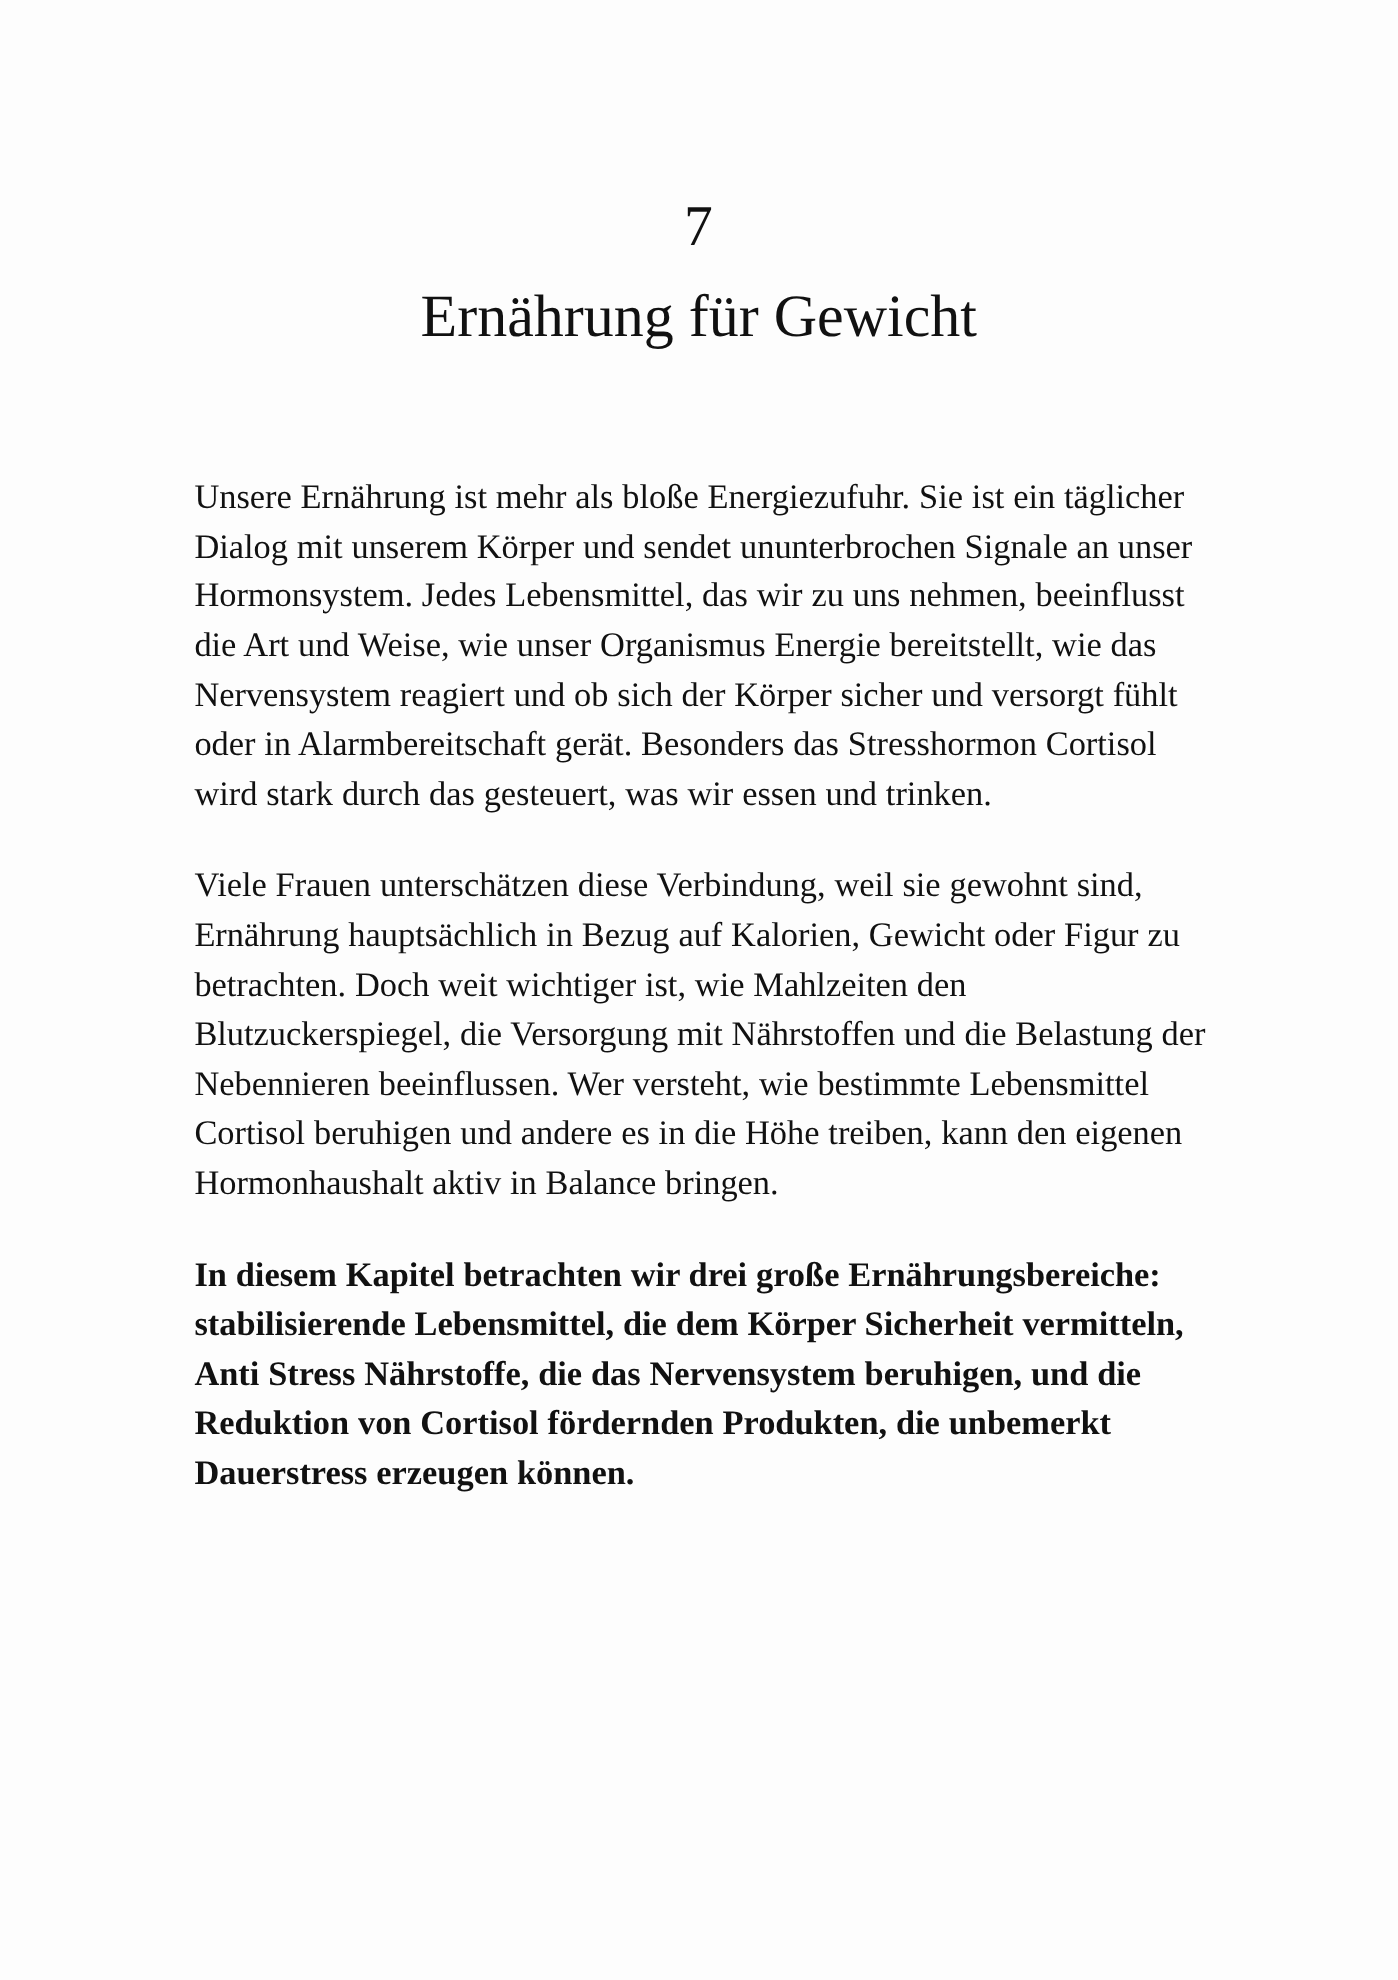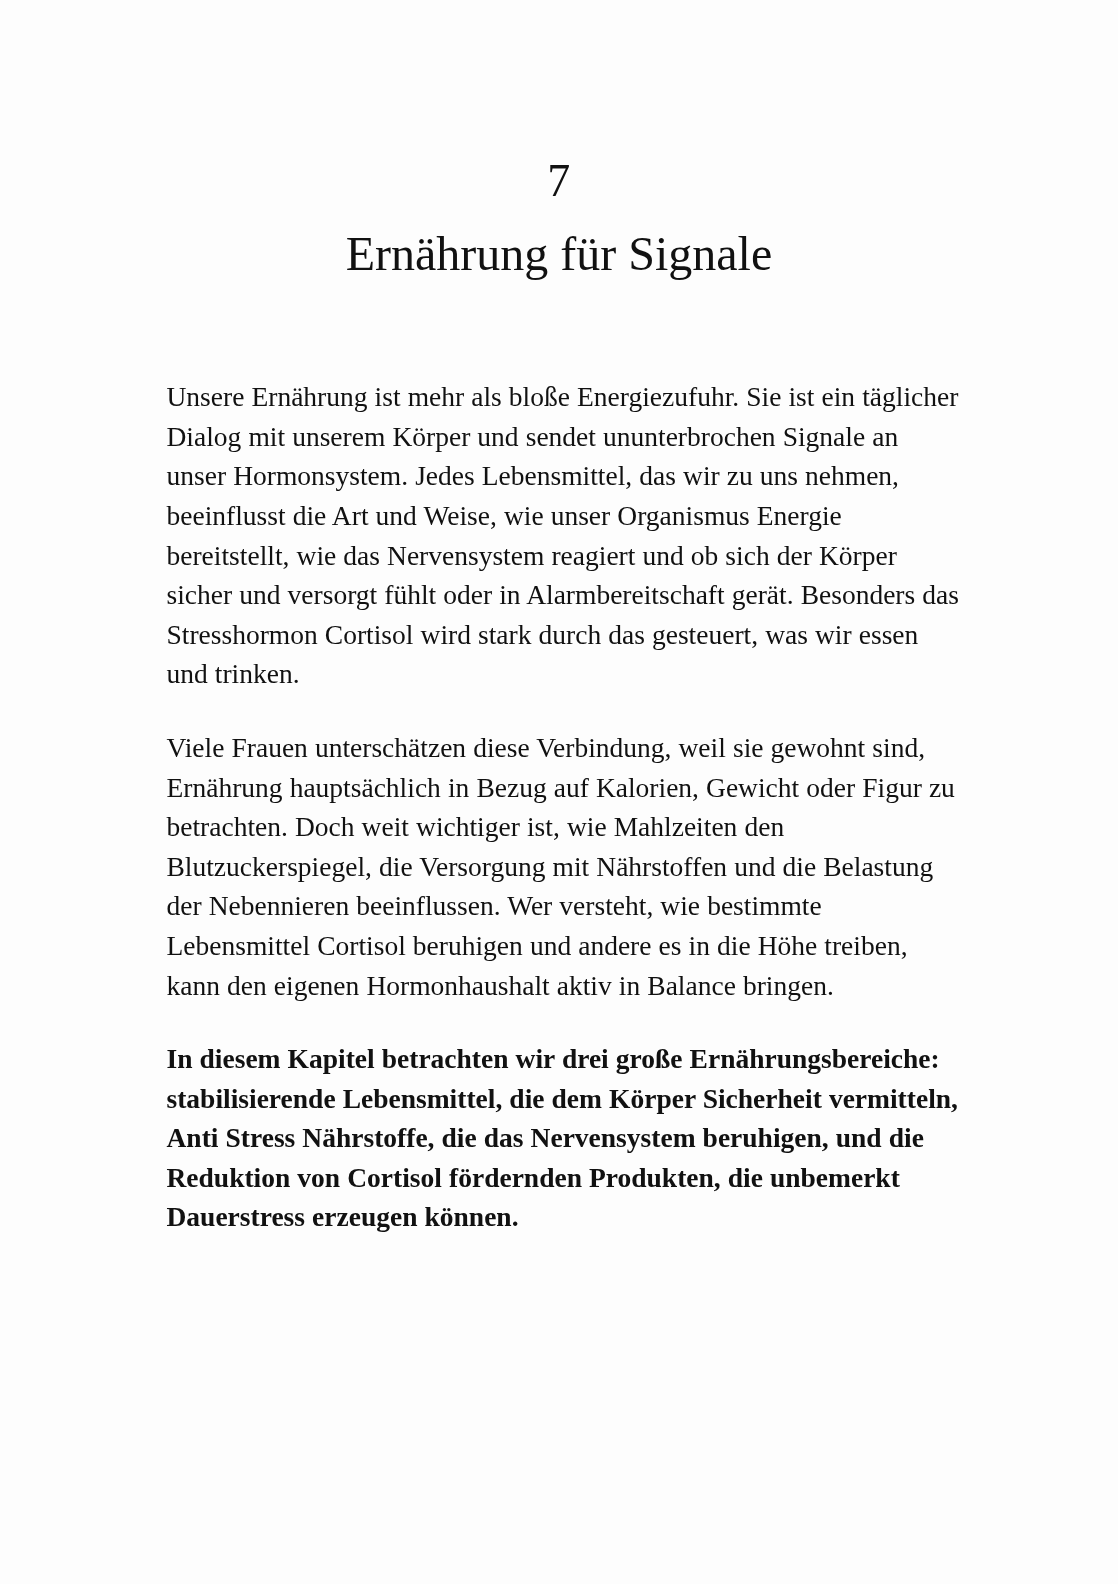--- a/index.html
+++ b/index.html
@@ -40,37 +40,37 @@
     padding: 0;
     width: 810px;
     padding-left: 1px;
   }
   .body-block .spacer-top {
     height: 96px;
   }
   p.para {
     font-size: 27.5px;
     line-height: 1.44;
-    margin: 0 0 34px 12px;
+    margin: 0 0 34px 1px;
     text-align: left;
     word-spacing: 0.2px;
   }
   p.para:last-child {
     margin-bottom: 0;
     font-weight: bold;
   }
 </style>
 </head>
 <body>
 
 <div class="page">
 
   <div class="chapter-number">7</div>
 
-  <h1 class="chapter-title">Ernährung für Signale</h1>
+  <h1 class="chapter-title">Ernährung für Gewicht</h1>
 
   <div class="body-block">
     <div class="spacer-top"></div>
     <p class="para">Unsere Ernährung ist mehr als bloße Energiezufuhr. Sie ist ein täglicher Dialog mit unserem Körper und sendet ununterbrochen Signale an unser Hormonsystem. Jedes Lebensmittel, das wir zu uns nehmen, beeinflusst die Art und Weise, wie unser Organismus Energie bereitstellt, wie das Nervensystem reagiert und ob sich der Körper sicher und versorgt fühlt oder in Alarmbereitschaft gerät. Besonders das Stresshormon Cortisol wird stark durch das gesteuert, was wir essen und trinken.</p>
     <p class="para">Viele Frauen unterschätzen diese Verbindung, weil sie gewohnt sind, Ernährung hauptsächlich in Bezug auf Kalorien, Gewicht oder Figur zu betrachten. Doch weit wichtiger ist, wie Mahlzeiten den Blutzuckerspiegel, die Versorgung mit Nährstoffen und die Belastung der Nebennieren beeinflussen. Wer versteht, wie bestimmte Lebensmittel Cortisol beruhigen und andere es in die Höhe treiben, kann den eigenen Hormonhaushalt aktiv in Balance bringen.</p>
     <p class="para">In diesem Kapitel betrachten wir drei große Ernährungsbereiche: stabilisierende Lebensmittel, die dem Körper Sicherheit vermitteln, Anti Stress Nährstoffe, die das Nervensystem beruhigen, und die Reduktion von Cortisol fördernden Produkten, die unbemerkt Dauerstress erzeugen können.</p>
   </div>
 
 </div>
 

